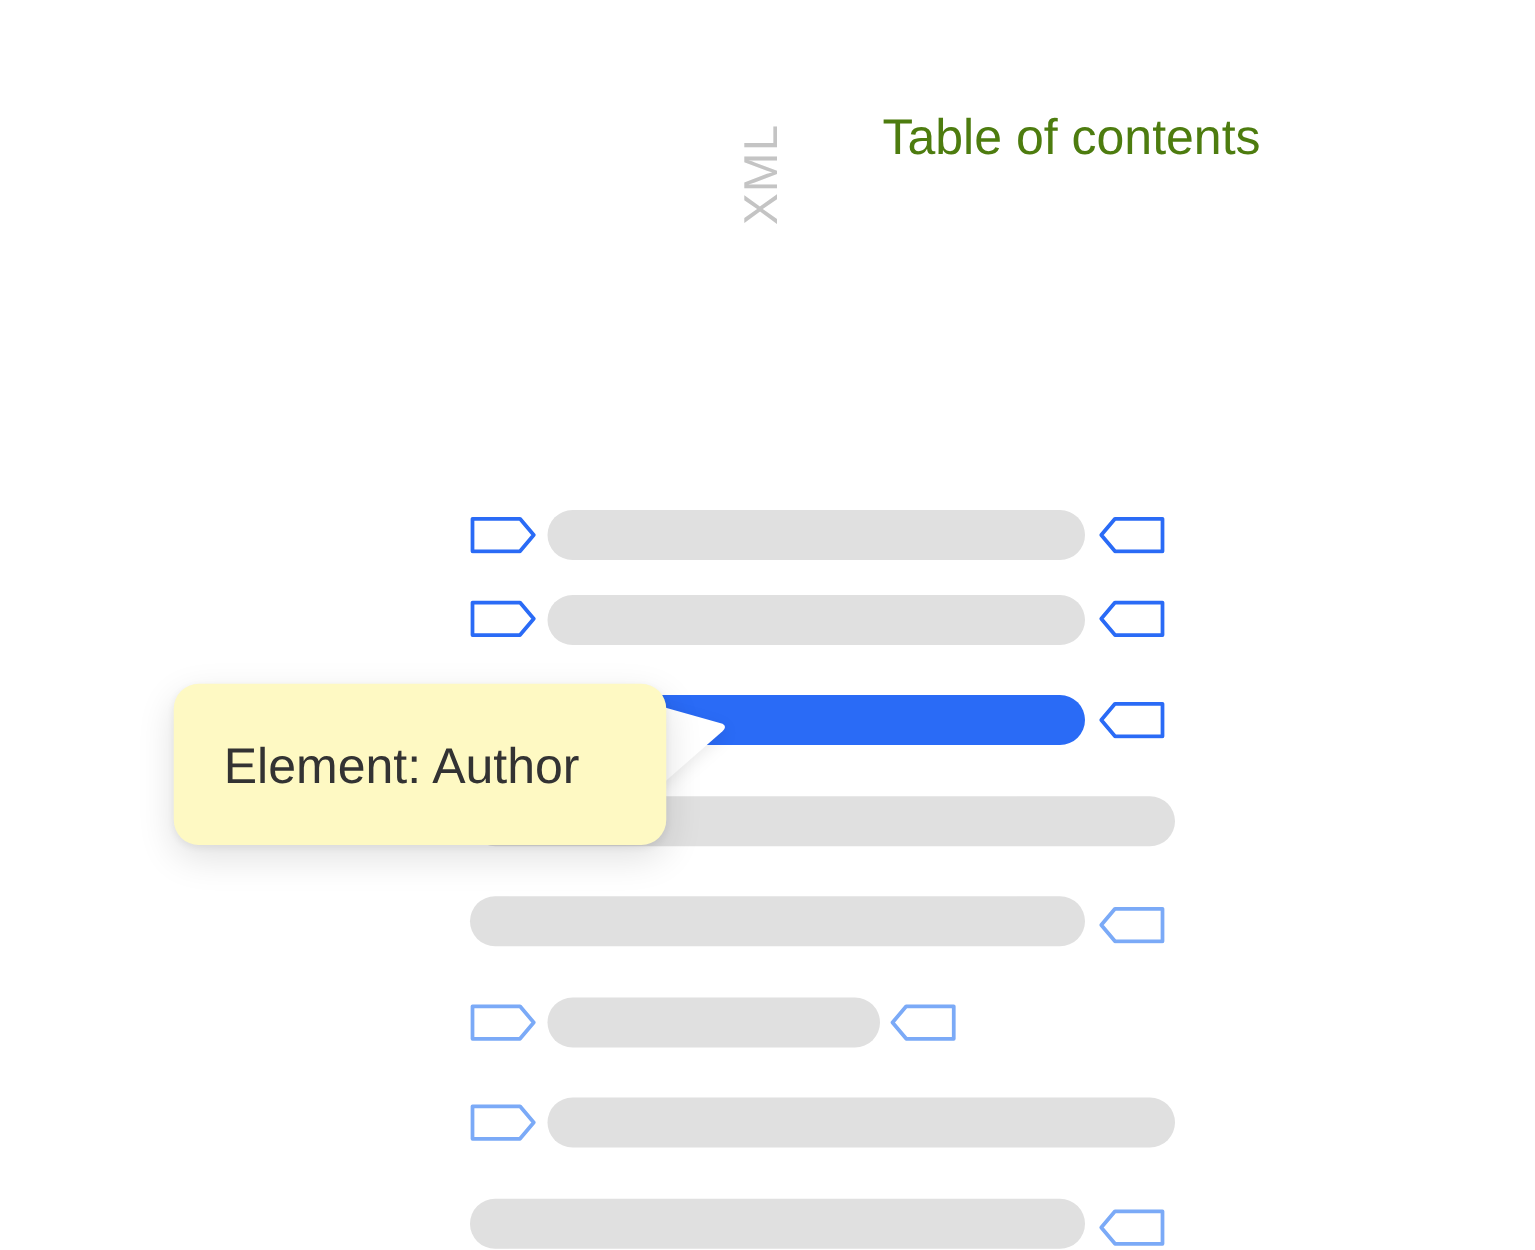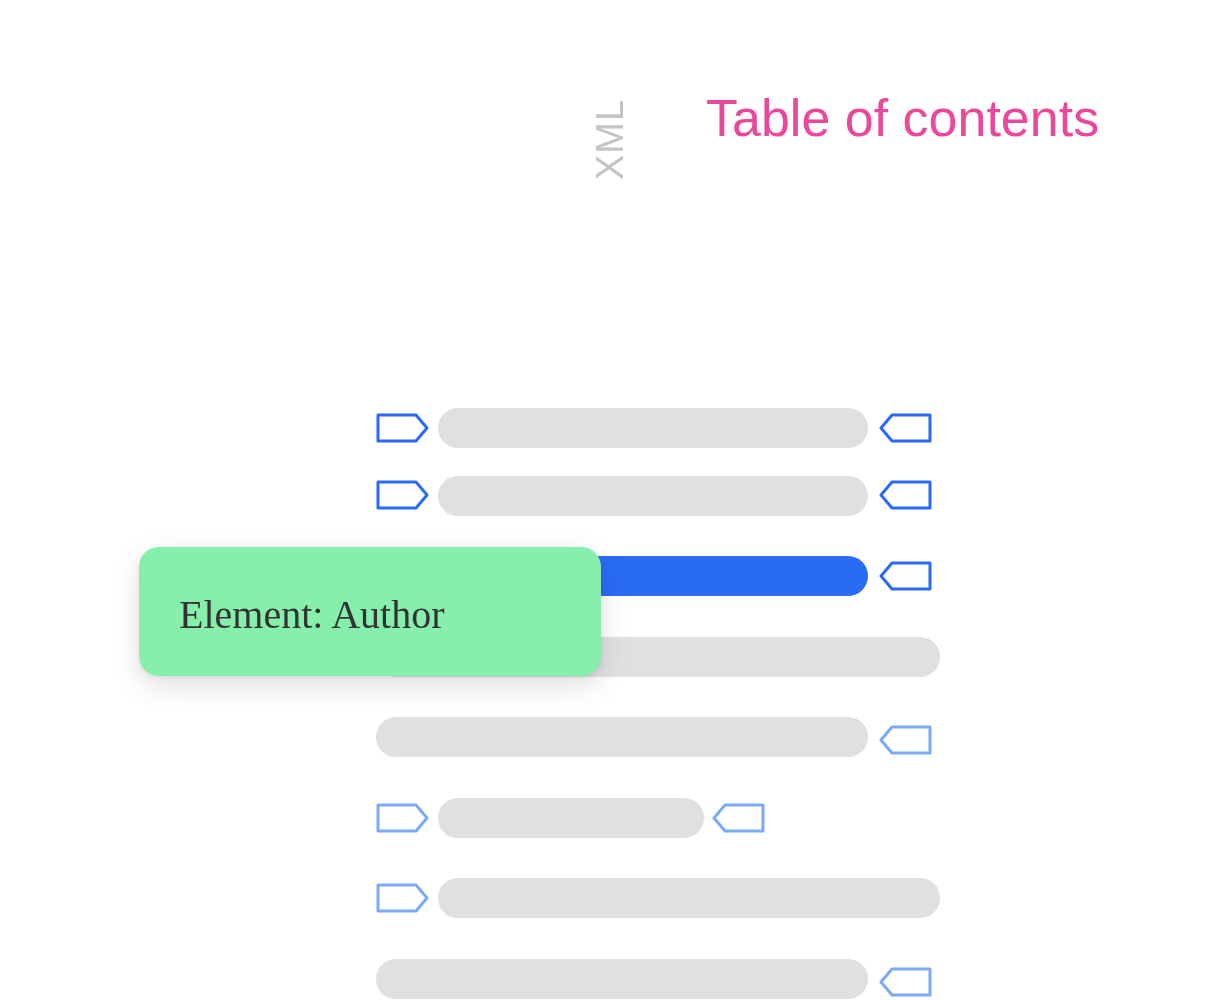--- a/index.html
+++ b/index.html
@@ -1,22 +1,22 @@
 <!DOCTYPE html>
 <html><head>
 <meta charset="utf-8">
 <style>
   html, body { margin:0; padding:0; }
   body { width:1228px; height:1000px; background:#ffffff; position:relative; overflow:hidden; font-family:"Liberation Sans", sans-serif; }
   .xml-label { position:absolute; left:560px; top:118px; width:100px; text-align:center; font-size:38px; color:#c4c4c4; transform:rotate(-90deg); transform-origin:center; letter-spacing:1px; }
-  .toc-title { position:absolute; left:706px; top:88px; font-size:52px; color:#ec4899; white-space:nowrap; }
+  .toc-title { position:absolute; left:706px; top:88px; font-size:40px; color:#4d7c0f; white-space:nowrap; }
   .bar { position:absolute; height:40px; border-radius:20px; background:#e0e0e0; }
   .bar.active { background:#2a6bf6; }
   .tag { position:absolute; width:54px; height:30px; }
-  .tooltip { position:absolute; left:139px; top:547px; width:462px; height:129px; background:#86efac; border-radius:20px; box-shadow:0 10px 30px rgba(0,0,0,0.12), 0 2px 6px rgba(0,0,0,0.06);font-family:Liberation Serif, serif; }
+  .tooltip { position:absolute; left:139px; top:547px; width:394px; height:129px; background:#fef9c3; border-radius:20px; box-shadow:0 10px 30px rgba(0,0,0,0.12), 0 2px 6px rgba(0,0,0,0.06); }
   .tooltip-pointer { position:absolute; left:500px; top:557px; width:80px; height:70px; }
   .tooltip-text { position:absolute; left:40px; top:44px; font-size:40px; color:#333333; white-space:nowrap; }
 </style>
 </head>
 <body>
 
 <div class="xml-label">XML</div>
 <div class="toc-title">Table of contents</div>
 
 <svg class="tag" style="left:376px;top:413px" viewBox="0 0 54 30">

